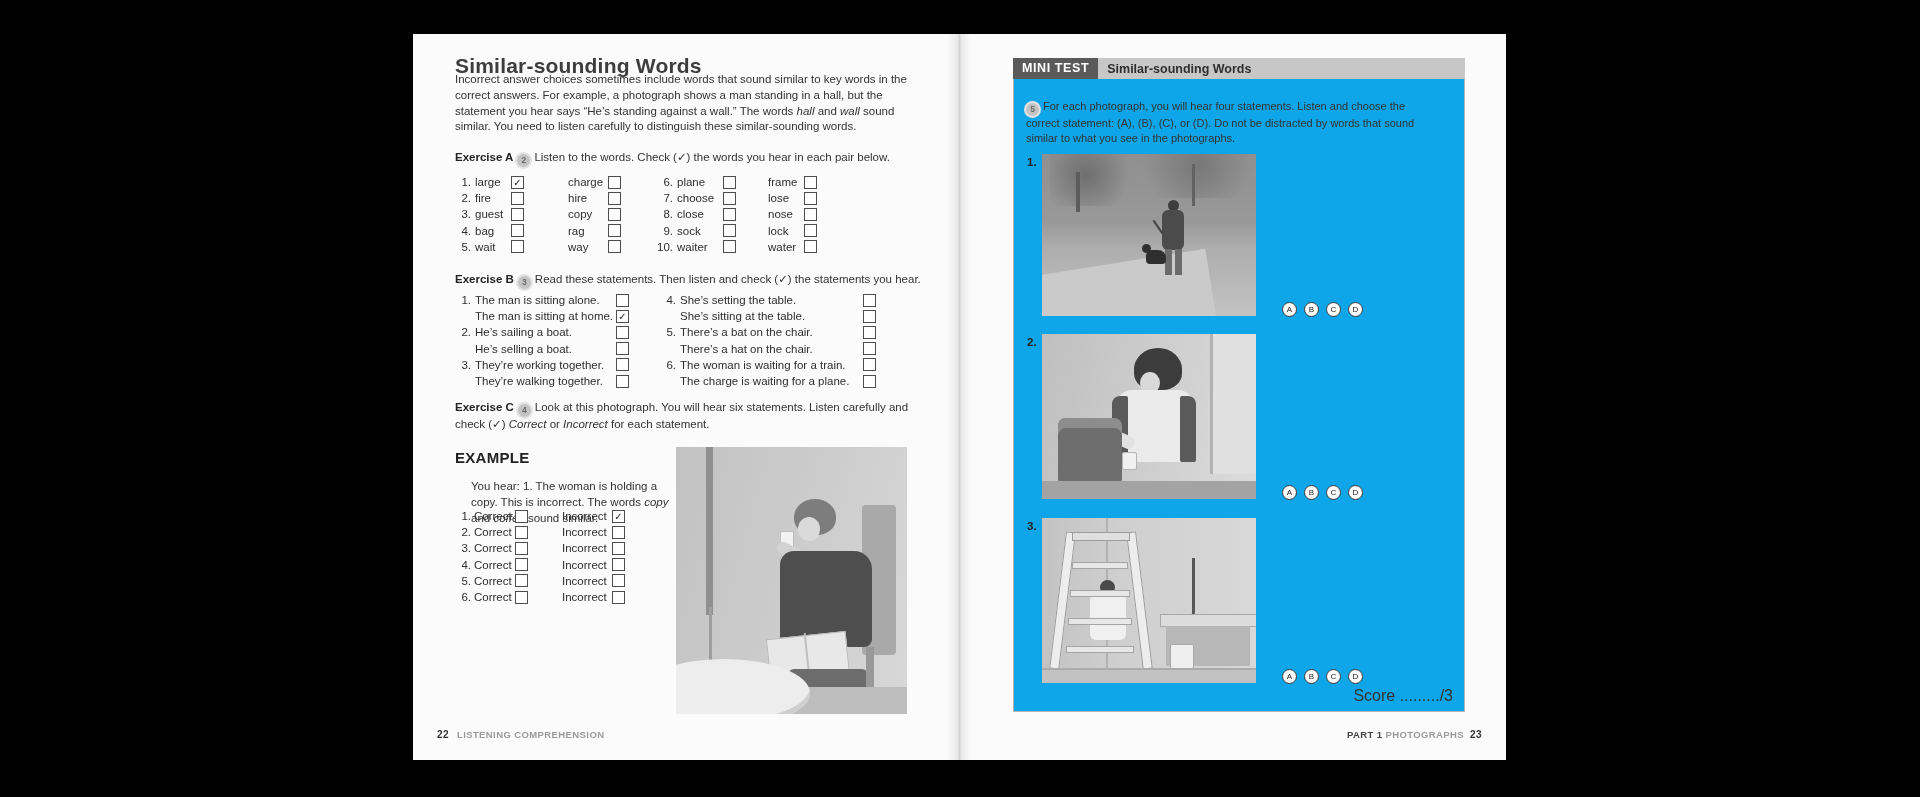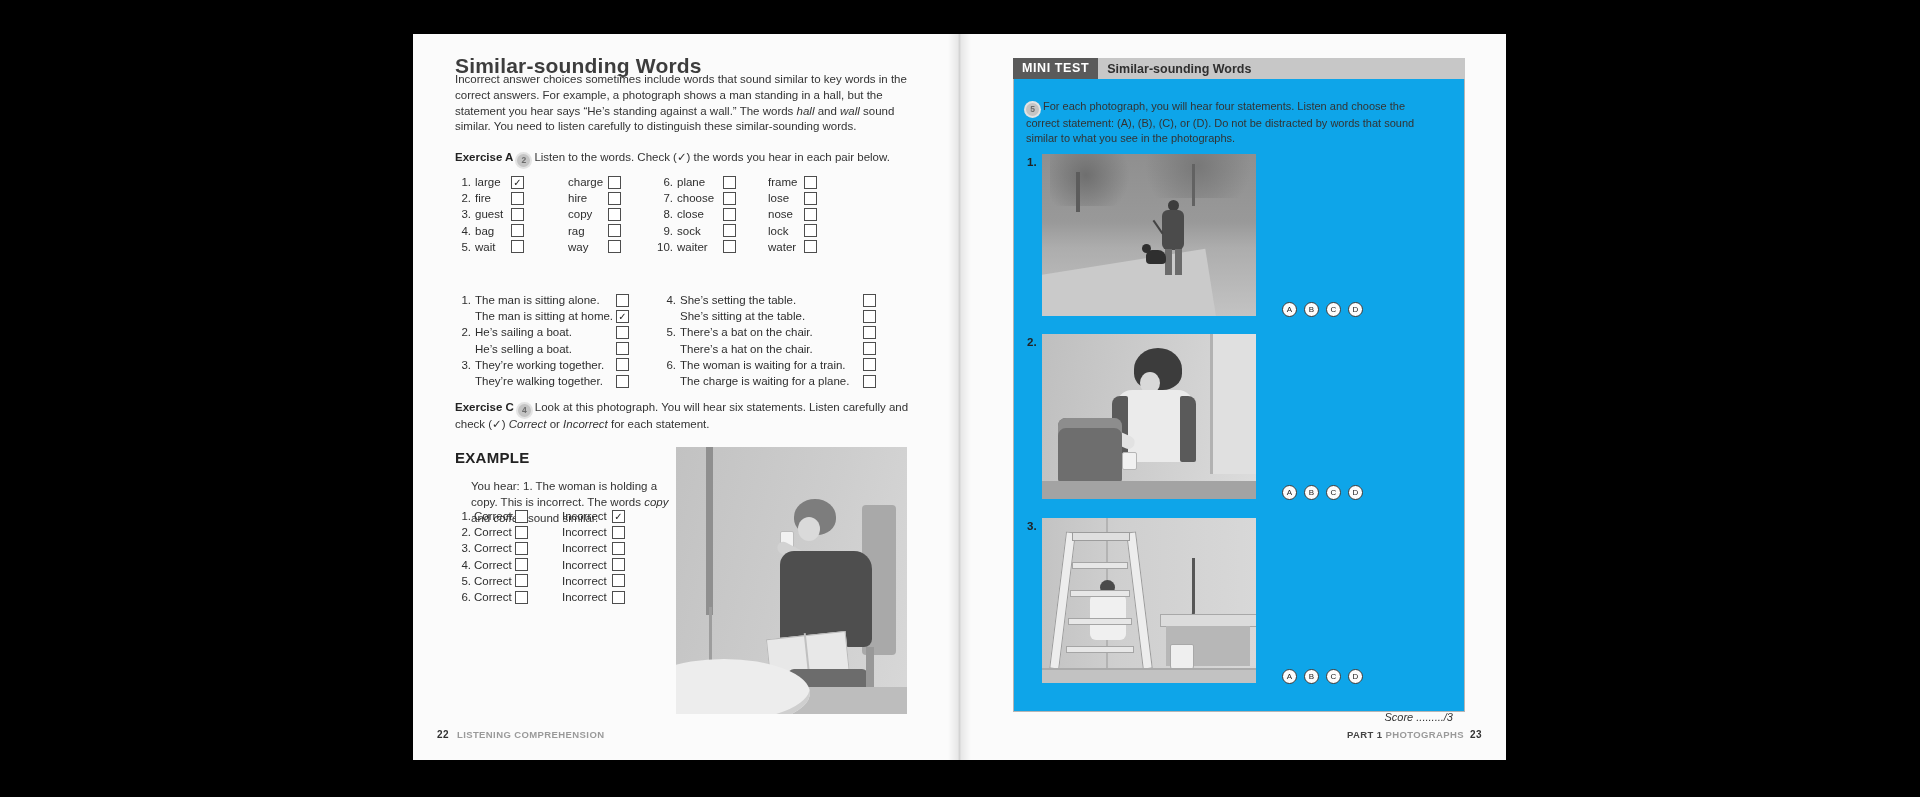--- a/index.html
+++ b/index.html
@@ -37,21 +37,21 @@
   .mt-bar{position:absolute;left:-1px;top:-1px;right:-1px;height:21px;background:#c7c7c7;display:flex;align-items:center;}
   .mt-badge{background:#5a5a5a;color:#fff;font-weight:bold;font-size:12.5px;letter-spacing:.6px;
             height:21px;line-height:21px;padding:0 9px;flex:none;}
   .mt-title{font-weight:bold;font-size:12.5px;color:#2f2f2f;padding-left:9px;}
   .mt-instr{position:absolute;left:12px;top:40px;width:408px;font-size:11px;line-height:15px;color:#333;}
   .item-num{position:absolute;font-size:11.5px;font-weight:bold;color:#222;}
   .photo{position:absolute;overflow:hidden;background:#bdbdbd;}
   .bubbles{position:absolute;display:flex;gap:7px;}
   .bub{width:13px;height:13px;border:1px solid #3a3a3a;border-radius:50%;font-size:8px;
        line-height:13px;text-align:center;color:#222;background:#fcfcfc;flex:none;}
-  .score{position:absolute;right:11px;top:652px;font-size:11px;color:#333;font-style:italic;}
+  .score{position:absolute;right:11px;top:628px;font-size:16px;color:#333;}
   .footer-r{position:absolute;right:24px;top:695px;font-size:9.5px;font-weight:bold;letter-spacing:.4px;text-align:right;}
   .footer-r .part{color:#444;} .footer-r .sec{color:#9a9a9a;} .footer-r .pg{color:#333;font-size:10px;margin-left:6px;}
   
   .ph{position:absolute;}
 </style>
 </head>
 <body>
 
 <div class="spread">
 
@@ -130,20 +130,21 @@
       </div>
     <div class="pair-row pb">
         <span class="pr-num">10.</span>
         <span class="w1">waiter</span>
         <span class="cb"></span>
         <span class="w2">water</span>
         <span class="cb"></span>
       </div>
   </div>
 
+  <div class="abs ex-head" style="left:42px;top:238px;"><b>Exercise B</b><span class="track">3</span><span>Read these statements. Then listen and check (✓) the statements you hear.</span></div>
 
   <div class="abs" style="left:42px;top:258px;width:174px;">
     <div class="b-row">
         <span class="b-num">1.</span>
         <span class="b-txt">The man is sitting alone.</span>
         <span class="cb"></span>
       </div>
     <div class="b-row">
         <span class="b-num"></span>
         <span class="b-txt">The man is sitting at home.</span>

